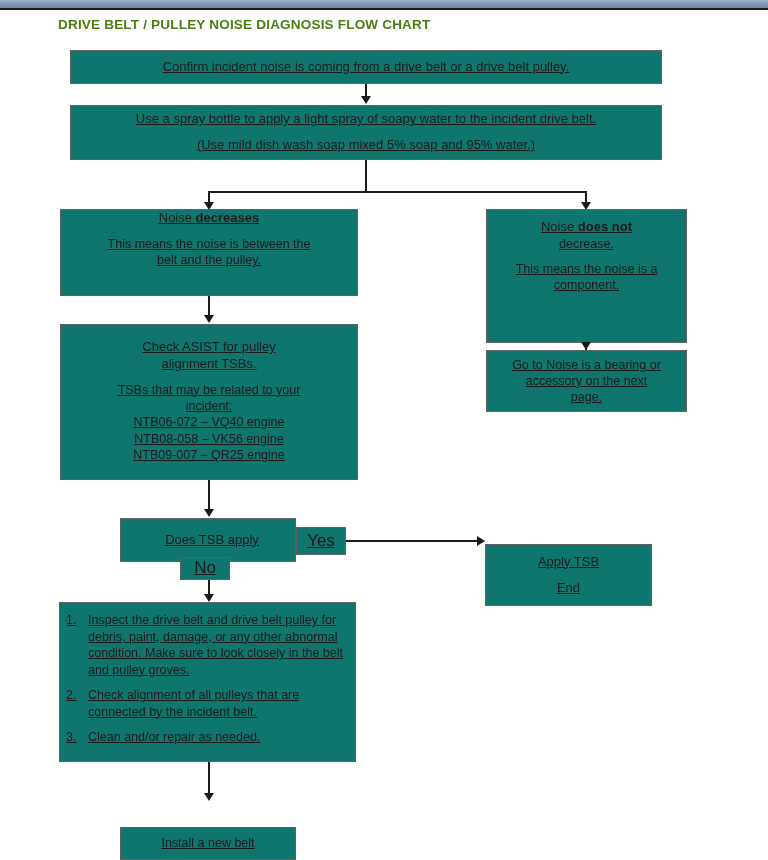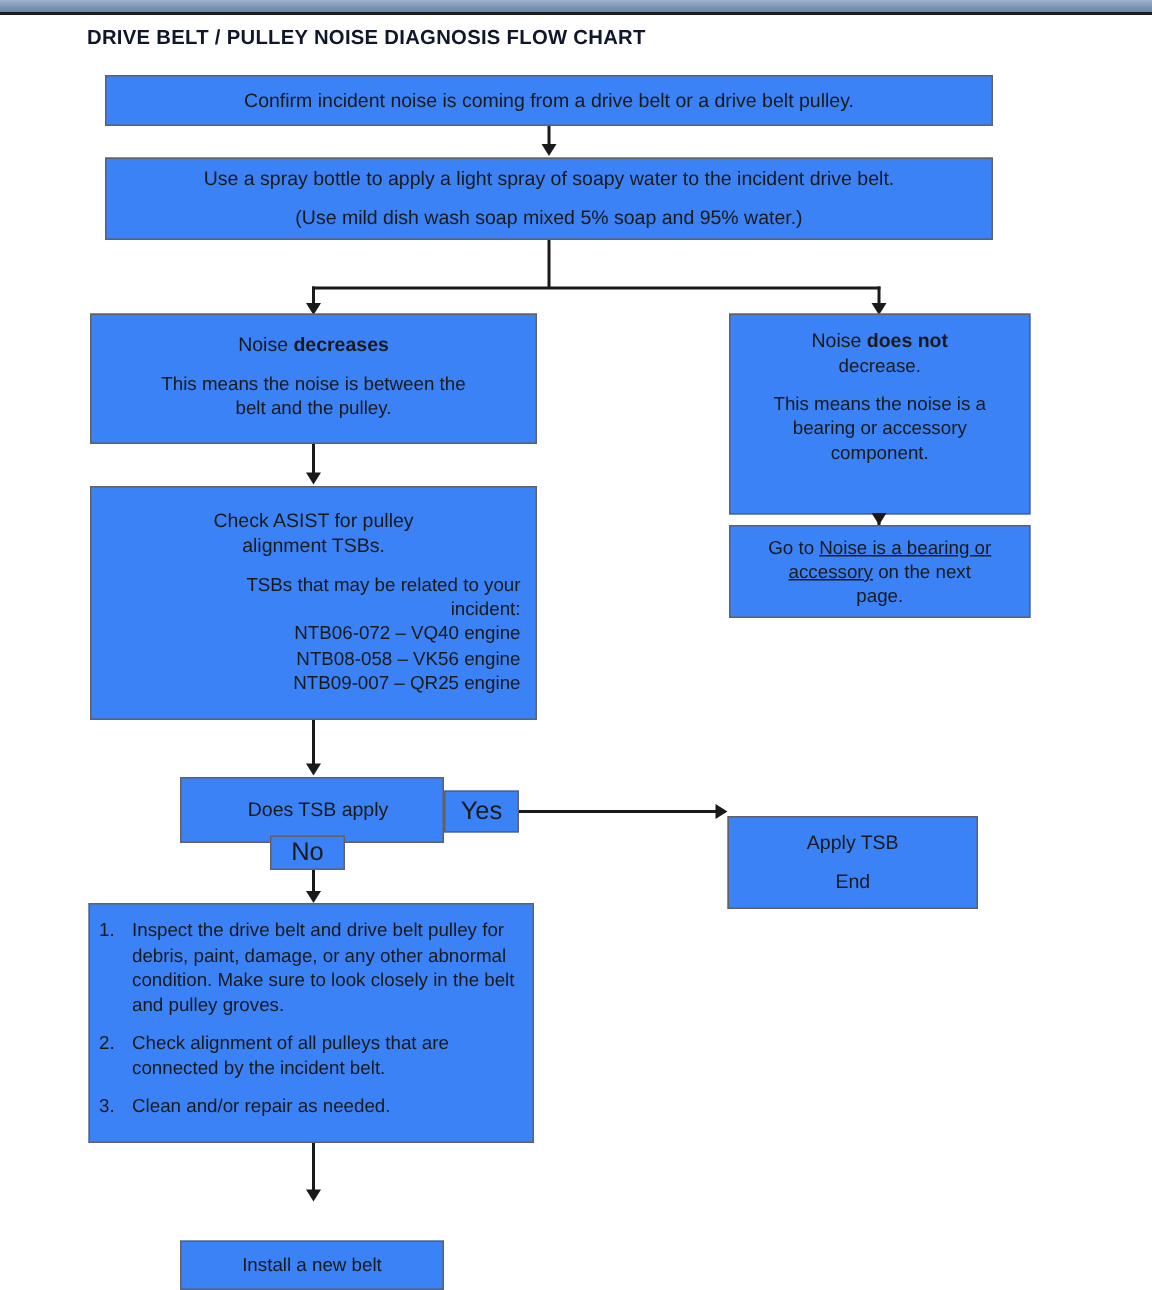--- a/index.html
+++ b/index.html
@@ -12,32 +12,33 @@
   #top-bar{
     position:absolute;left:0;top:0;width:768px;height:8px;
     background:linear-gradient(to bottom,#9fb3cc 0%,#7e97b6 55%,#6b86a8 100%);
   }
   #top-bar-rule{
     position:absolute;left:0;top:8px;width:768px;height:2px;background:#1c1c1c;
   }
   
   #chart-title{
     position:absolute;left:58px;top:17px;
-    font-size:13.5px;font-weight:bold;color:#0f172a;letter-spacing:.2px;
+    font-size:13.5px;font-weight:bold;color:#4d7c0f;letter-spacing:.2px;
     white-space:nowrap;
   }
   
   .box{
     position:absolute;box-sizing:border-box;
-    border:1.5px solid #5f6166;background:#3b82f6;
+    border:1.5px solid #5f6166;background:#0f766e;
     display:flex;flex-direction:column;justify-content:center;
     color:#1a1a1a;
+    text-decoration:underline;
   }
   .box .line{display:block;text-align:center;line-height:1.3;}
-  .box .left{text-align:right;}
+  .box .left{text-align:center;}
   .pad{padding:4px 8px;}
   .t13{font-size:13px;}
   .t125{font-size:12.5px;}
   .t12{font-size:17px;}
   b{font-weight:bold;}
   u.ul{text-decoration:underline;text-underline-offset:1px;}
   .gap{height:9px;}
   
   .vline{position:absolute;width:1.5px;background:#1a1a1a;}
   .hline{position:absolute;height:1.5px;background:#1a1a1a;}
@@ -81,33 +82,32 @@
   <span class="line">(Use mild dish wash soap mixed 5% soap and 95% water.)</span>
 </div>
 
 <div class="vline" style="left:365px;top:160px;height:32px;"></div>
 <div class="hline" style="left:208px;top:191px;width:379px;"></div>
 <div class="vline" style="left:208px;top:191px;height:12px;"></div>
 <div class="arrow-down" style="left:204px;top:202px;"></div>
 <div class="vline" style="left:585px;top:191px;height:12px;"></div>
 <div class="arrow-down" style="left:581px;top:202px;"></div>
 
-<div class="box pad t125" style="left:60px;top:209px;width:298px;height:87px;justify-content:flex-start;padding-top:12px;">
+<div class="box pad t125" style="left:60px;top:209px;width:298px;height:87px;justify-content:flex-start;padding-top:0;">
   <span class="line t13"><span>Noise </span><b>decreases</b></span>
   <div class="gap"></div>
   <span class="line">This means the noise is between the</span>
   <span class="line">belt and the pulley.</span>
 </div>
 
 <div class="box pad t125" style="left:486px;top:209px;width:201px;height:134px;justify-content:flex-start;padding-top:9px;">
   <span class="line t13"><span>Noise </span><b>does not</b></span>
   <span class="line">decrease.</span>
   <div class="gap"></div>
   <span class="line">This means the noise is a</span>
-  <span class="line">bearing or accessory</span>
   <span class="line">component.</span>
 </div>
 
 <div class="vline" style="left:208px;top:296px;height:20px;"></div>
 <div class="arrow-down" style="left:204px;top:315px;"></div>
 
 <div class="vline" style="left:585px;top:343px;height:10px;"></div>
 <div class="arrow-down" style="left:581px;top:342px;"></div>
 
 <div class="box pad t125" style="left:486px;top:350px;width:201px;height:62px;justify-content:center;">

